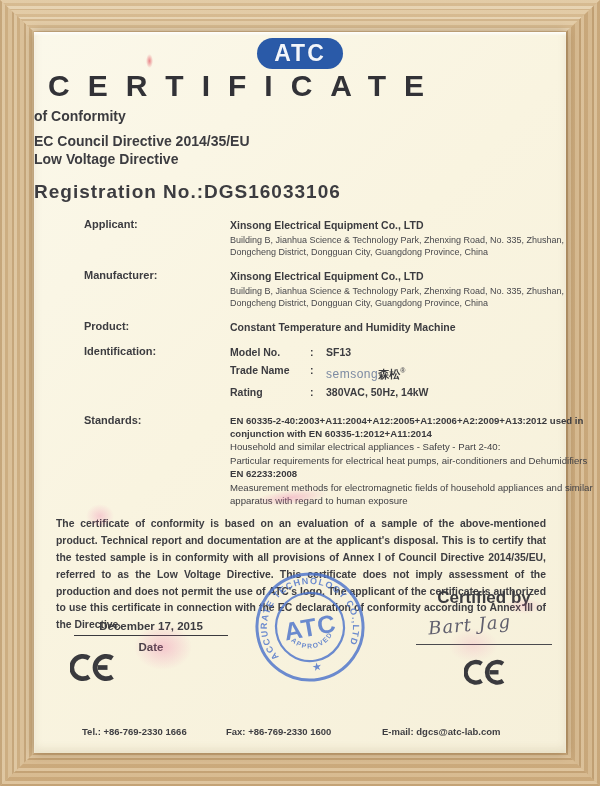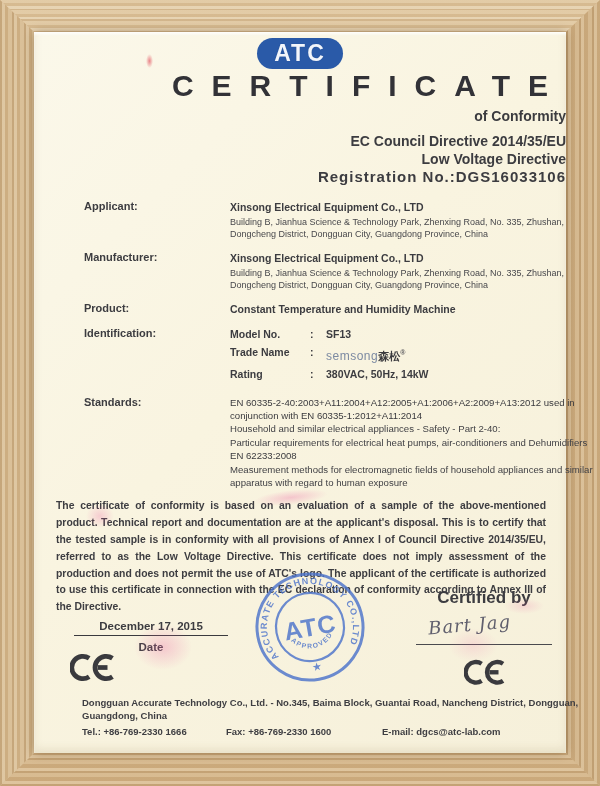--- a/index.html
+++ b/index.html
@@ -17,43 +17,43 @@
     background:#d4b78c repeating-linear-gradient(90deg, rgba(140,100,55,.20) 0 2px, rgba(250,240,218,.28) 2px 5px, rgba(165,122,72,.15) 5px 8px, rgba(240,224,196,.22) 8px 12px);
     clip-path:polygon(0 0,34px 32px,34px 753px,0 786px);}
   .wood-right{left:566px;top:0;width:34px;height:786px;
     background:#d0b185 repeating-linear-gradient(90deg, rgba(135,95,50,.22) 0 2px, rgba(248,236,212,.26) 2px 5px, rgba(160,118,68,.16) 5px 9px, rgba(236,218,188,.2) 9px 13px);
     clip-path:polygon(34px 0,34px 786px,0 753px,0 32px);}
   
   .paper{position:absolute;left:34px;top:32px;width:532px;height:721px;
     background:linear-gradient(135deg,#fbf8ea 0%,#f9f4e0 45%,#f6f0da 100%);
     box-shadow:0 0 9px rgba(80,50,15,.4), inset 0 3px 3px -1px rgba(255,255,255,.95), inset 0 -4px 8px rgba(120,90,40,.12);
     color:#3c3c40;}
-  .center{text-align:right;}
+  .center{text-align:left;}
   .logo-pill{width:86px;height:31px;margin:6px auto 0;background:#2a5aa8;border-radius:16px;
     display:flex;align-items:center;justify-content:center;color:#f2f5fb;font-weight:bold;
     font-size:23px;letter-spacing:2px;text-shadow:0 0 1px #1c4688;}
   .cert-title{margin-top:1px;font-size:30px;font-weight:bold;letter-spacing:18px;padding-left:14px;
     color:#323237;line-height:32px;}
   .cert-sub{margin-top:6px;font-size:14px;font-weight:bold;color:#3b3b3f;}
   .dir1{margin-top:9px;font-size:14px;font-weight:bold;}
   .dir2{margin-top:2px;font-size:14px;font-weight:bold;}
-  .reg{margin-top:1px;font-size:15px;font-weight:bold;letter-spacing:1px;}
+  .reg{margin-top:14px;font-size:19px;font-weight:bold;letter-spacing:1px;}
   
   .rows{margin-top:15px;padding:0 14px 0 50px;}
   .frow{display:grid;grid-template-columns:146px 1fr;margin-bottom:11px;}
   .flabel{font-size:11px;font-weight:bold;}
   .fname{font-size:10.5px;font-weight:bold;line-height:14px;}
   .faddr{font-size:9px;line-height:12px;color:#48484c;white-space:nowrap;margin-top:2px;}
   .idrow{display:grid;grid-template-columns:80px 16px auto;font-size:10.5px;font-weight:bold;
     line-height:15px;margin-bottom:3px;}
   .brand-latin{color:#7c8aa2;font-weight:normal;font-size:12px;letter-spacing:.5px;}
   .brand-cjk{color:#3a3a3e;font-size:11px;}
   .brand-reg{font-size:7px;vertical-align:super;color:#55555a;}
   .std-line{font-size:9.6px;line-height:13.4px;white-space:nowrap;color:#424246;}
-  .std-line.b{font-weight:normal;color:#3a3a3e;}
+  .std-line.b{font-weight:bold;color:#3a3a3e;}
   .declaration{margin:9px 20px 0 22px;font-size:10.4px;font-weight:bold;line-height:16.8px;
     text-align:justify;color:#3d3d41;}
   
   .date-block{position:absolute;left:40px;top:588px;width:154px;text-align:center;}
   .date-value{font-size:11.5px;font-weight:bold;padding-bottom:3px;border-bottom:1.6px solid #3a3a3e;}
   .date-label{margin-top:5px;font-size:11.5px;font-weight:bold;}
   .sign-block{position:absolute;left:382px;top:556px;width:136px;text-align:center;}
   .certified-by{font-size:17px;font-weight:bold;}
   .sig-area{height:36px;border-bottom:1.6px solid #4a4a4e;position:relative;}
   .sig-text{position:absolute;left:12px;top:6px;font-family:"DejaVu Serif",serif;font-style:italic;
@@ -201,24 +201,20 @@
       <path d="M 44.5,14.4 A 26,26 0 1 0 44.5,57.6" fill="none" stroke="#3a3a3e" stroke-width="11"></path>
       <path d="M 98.5,14.4 A 26,26 0 1 0 98.5,57.6" fill="none" stroke="#3a3a3e" stroke-width="11"></path>
       <path d="M 64,36 L 87,36" fill="none" stroke="#3a3a3e" stroke-width="11"></path>
     </svg>
     <svg class="ce-mark ce-right" viewBox="0 0 116 72">
       <path d="M 44.5,14.4 A 26,26 0 1 0 44.5,57.6" fill="none" stroke="#3a3a3e" stroke-width="11"></path>
       <path d="M 98.5,14.4 A 26,26 0 1 0 98.5,57.6" fill="none" stroke="#3a3a3e" stroke-width="11"></path>
       <path d="M 64,36 L 87,36" fill="none" stroke="#3a3a3e" stroke-width="11"></path>
     </svg>
 
-    <div class="footer-addr">
-      <div>Dongguan Accurate Technology Co., Ltd. - No.345, Baima Block, Guantai Road, Nancheng District, Dongguan,</div>
-      <div>Guangdong, China</div>
-    </div>
     <div class="contacts">
       <span class="tel">Tel.: +86-769-2330 1666</span>
       <span class="fax">Fax: +86-769-2330 1600</span>
       <span class="email">E-mail: dgcs@atc-lab.com</span>
     </div>
 
     <div class="smudge sm1"></div>
     <div class="smudge sm2"></div>
     <div class="smudge sm3"></div>
     <div class="smudge sm4"></div>

